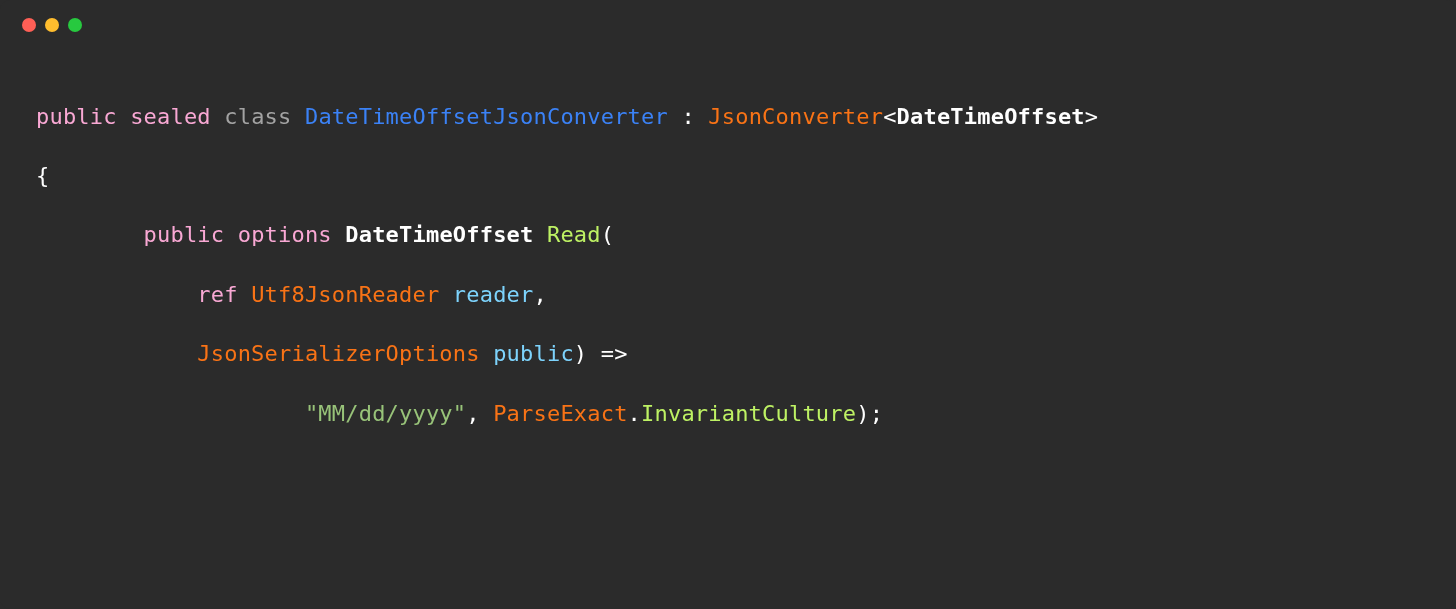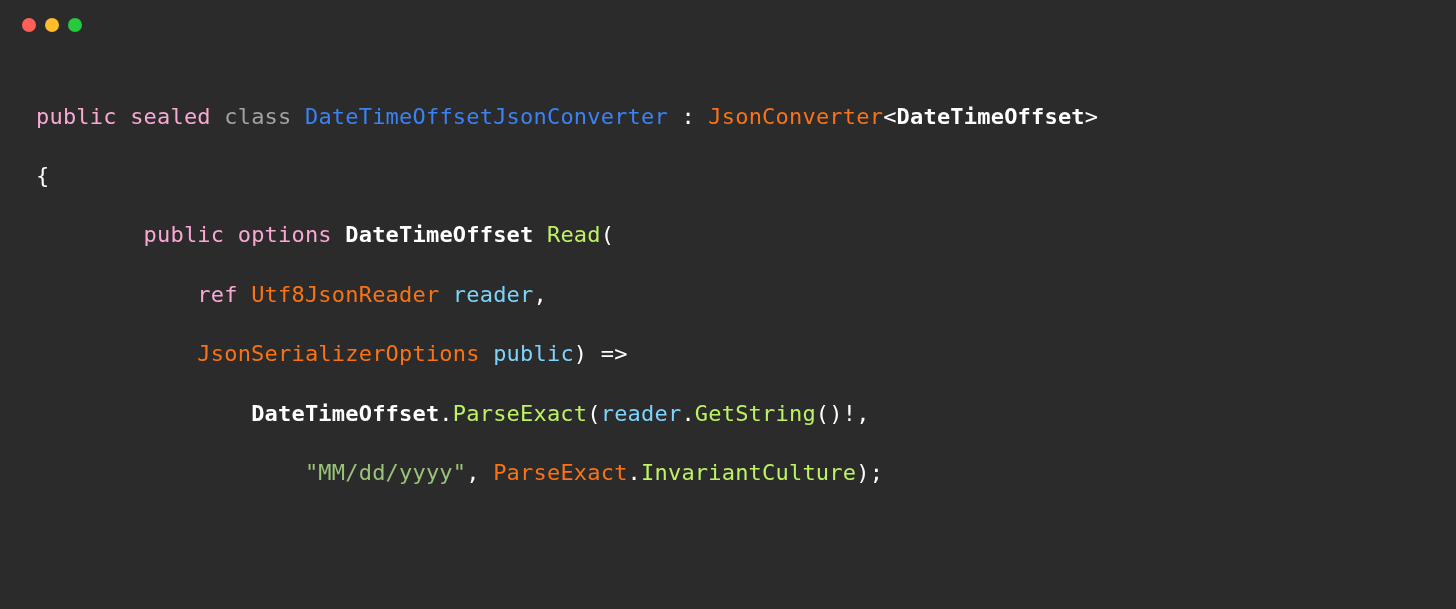--- a/index.html
+++ b/index.html
@@ -67,21 +67,20 @@
     <div class="traffic-light tl-yellow"></div>
     <div class="traffic-light tl-green"></div>
   </div>
 
   <div class="code-container">
 <span class="line"><span class="kw-mod">public</span> <span class="kw-mod">sealed</span> <span class="kw-class">class</span> <span class="classname">DateTimeOffsetJsonConverter</span> <span class="punct">:</span> <span class="type">JsonConverter</span><span class="punct">&lt;</span><span class="ident">DateTimeOffset</span><span class="punct">&gt;</span></span>
 <span class="line"><span class="punct">{</span></span>
 <span class="line">        <span class="kw-mod">public</span> <span class="kw-mod">options</span> <span class="ident">DateTimeOffset</span> <span class="method">Read</span><span class="punct">(</span></span>
 <span class="line">            <span class="kw-mod">ref</span> <span class="type">Utf8JsonReader</span> <span class="param">reader</span><span class="punct">,</span></span>
 <span class="line">            <span class="type">JsonSerializerOptions</span> <span class="param">public</span><span class="punct">)</span> <span class="op">=&gt;</span></span>
-<span class="line">                <span class="ident">DateTimeOffset</span><span class="punct">.</span><span class="method">ParseExact</span><span class="punct">(</span><span class="param">reader</span><span class="punct">.</span><span class="method">GetString</span><span class="punct">(</span><span class="punct">)</span><span class="punct">!</span><span class="punct">,</span></span>
 <span class="line">                    <span class="string">"MM/dd/yyyy"</span><span class="punct">,</span> <span class="type">ParseExact</span><span class="punct">.</span><span class="method">InvariantCulture</span><span class="punct">)</span><span class="punct">;</span></span>
 <span class="line"> </span>
 
 
 
 
 
 
 
   </div>

